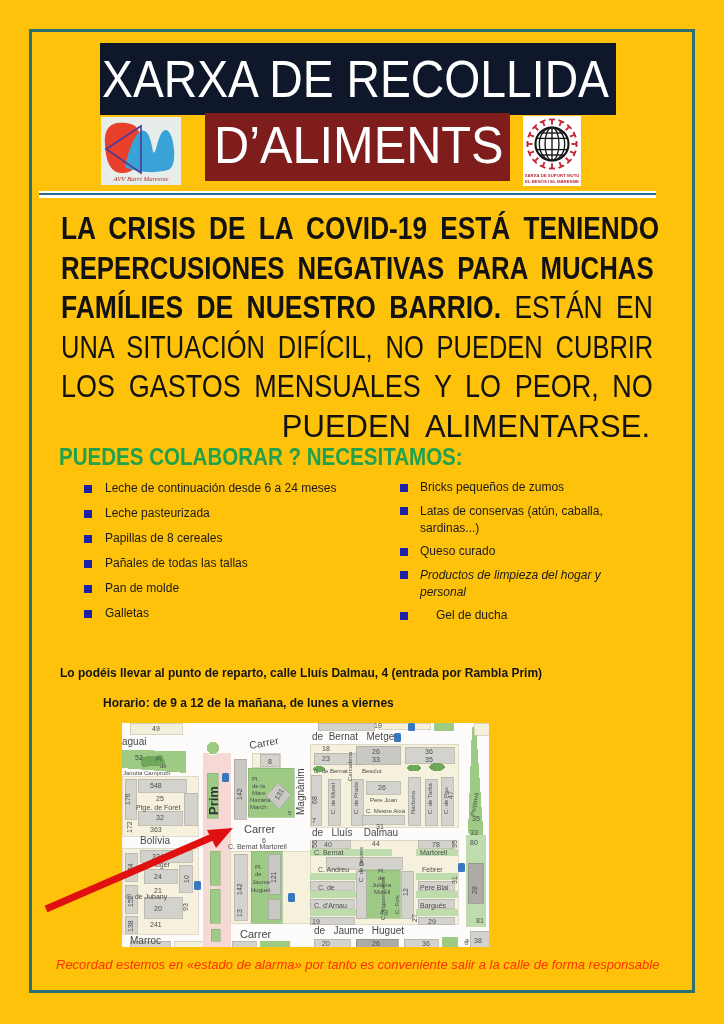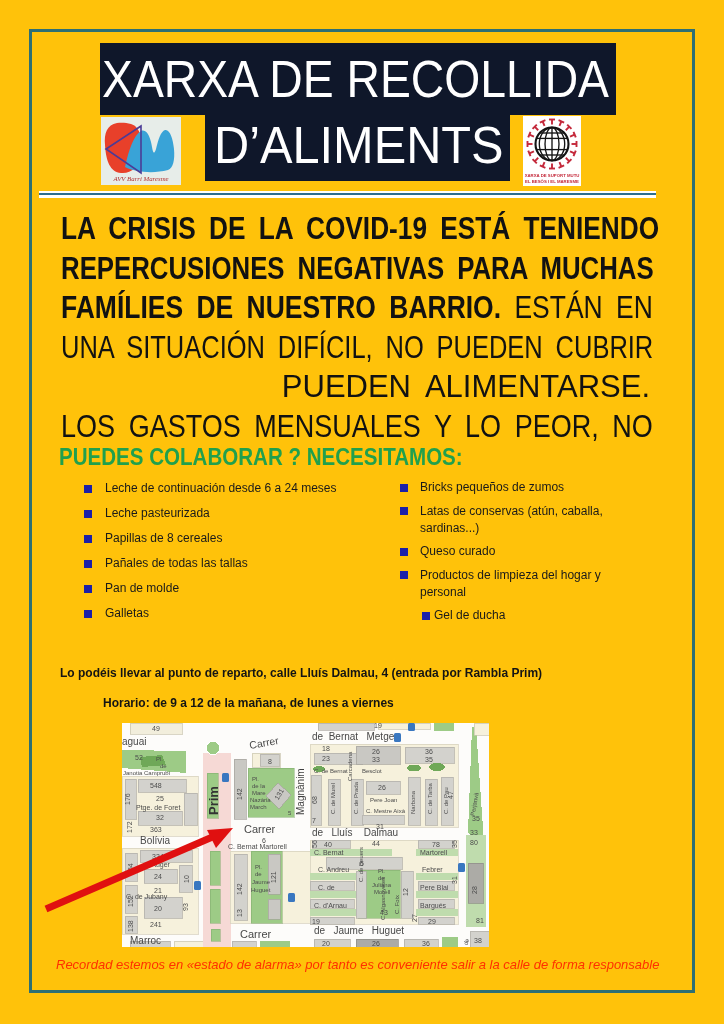--- a/index.html
+++ b/index.html
@@ -12,21 +12,21 @@
   .rcol .li{margin-bottom:6.5px;}
   .sq{position:absolute;left:0;top:4.5px;width:8px;height:8px;background:#1C20A8;}
 </style>
 </head>
 <body>
 
 <div class="abs" style="left:29px;top:29px;width:666px;height:964px;border:3px solid #2E6F74;box-sizing:border-box;"></div>
 
 <div class="abs" style="left:100px;top:43px;width:516px;height:72px;background:#0f172a;color:#fff;font-size:51px;line-height:73px;white-space:nowrap;"><span style="display:inline-block;transform:scaleX(0.908);transform-origin:left center;margin-left:2px;">XARXA DE RECOLLIDA</span></div>
 
-<div class="abs" style="left:205px;top:113px;width:305px;height:68px;background:#0f172a;color:#fff;font-size:51px;line-height:66px;white-space:nowrap;"><span style="display:inline-block;transform:scaleX(0.955);transform-origin:left center;margin-left:9px;">D’ALIMENTS</span></div>
+<div class="abs" style="left:205px;top:113px;width:305px;height:68px;background:#7f1d1d;color:#fff;font-size:51px;line-height:66px;white-space:nowrap;"><span style="display:inline-block;transform:scaleX(0.955);transform-origin:left center;margin-left:9px;">D’ALIMENTS</span></div>
 
 <svg class="abs" style="left:101px;top:117px;" width="80" height="68" viewBox="0 0 80 68">
   <rect x="0" y="0" width="80" height="68" fill="#E7EDE9"></rect>
 
   <path d="M16 6 C6 8 3 16 4 28 C5 44 9 55 20 56 C30 57 38 50 40 38 C42 24 40 10 30 7 C25 5.5 20 5.5 16 6 Z" fill="#E8402A"></path>
 
   <path d="M24 50 C28 32 33 18 40 14 C46 11 50 22 51 30 C52 36 53 38 55 32 C57 23 60 14 64 13 C69 12 72 22 73 32 C74 43 72 51 67 53 C52 57 34 55 24 50 Z" fill="#39A3D7"></path>
 
   <path d="M40 9 L5 32 L40 56 Z" fill="none" stroke="#4B3B96" stroke-width="1.6"></path>
 
@@ -75,41 +75,41 @@
 </svg>
 
 <div class="abs" style="left:39px;top:191px;width:617px;height:7px;background:#fff;"></div>
 <div class="abs" style="left:39px;top:192.5px;width:617px;height:2px;background:#2E6E8E;"></div>
 
 <div class="abs" style="left:61px;top:209px;width:589px;font-size:31px;line-height:39.6px;color:#121212;white-space:nowrap;word-spacing:7px;text-align:right;">
   <div class="b"><span class="ln" style="transform:scaleX(0.847);">LA CRISIS DE LA COVID-19 ESTÁ TENIENDO</span></div>
   <div class="b"><span class="ln" style="transform:scaleX(0.832);">REPERCUSIONES NEGATIVAS PARA MUCHAS</span></div>
   <div><span class="ln" style="transform:scaleX(0.854);"><span class="b">FAMÍLIES DE NUESTRO BARRIO.</span> ESTÁN EN</span></div>
   <div><span class="ln" style="transform:scaleX(0.822);">UNA SITUACIÓN DIFÍCIL, NO PUEDEN CUBRIR</span></div>
+  <div><span class="ln" style="transform:scaleX(0.871);">LOS GASTOS MENSUALES Y LO PEOR, NO</span></div>
   <div><span class="ln">PUEDEN ALIMENTARSE.</span></div>
-  <div><span class="ln" style="transform:scaleX(0.871);">LOS GASTOS MENSUALES Y LO PEOR, NO</span></div>
 </div>
 
 <div class="abs b" style="left:59px;top:443px;font-size:24px;color:#21A04D;white-space:nowrap;"><span class="ln" style="transform:scaleX(0.856);">PUEDES COLABORAR ? NECESITAMOS:</span></div>
 
 <div class="abs" style="left:84px;top:480px;width:264px;font-size:12px;line-height:17px;color:#1A1A1A;">
   <div class="li"><span class="sq"></span>Leche de continuación desde 6 a 24 meses</div>
   <div class="li"><span class="sq"></span>Leche pasteurizada</div>
   <div class="li"><span class="sq"></span>Papillas de 8 cereales</div>
   <div class="li"><span class="sq"></span>Pañales de todas las tallas</div>
   <div class="li"><span class="sq"></span>Pan de molde</div>
   <div class="li"><span class="sq"></span>Galletas</div>
 </div>
 
 <div class="abs rcol" style="left:400px;top:479px;width:210px;font-size:12px;line-height:17px;color:#1A1A1A;">
   <div class="li" style="padding-left:20px;"><span class="sq"></span>Bricks pequeños de zumos</div>
   <div class="li" style="padding-left:20px;"><span class="sq"></span>Latas de conservas (atún, caballa, sardinas...)</div>
   <div class="li" style="padding-left:20px;"><span class="sq"></span>Queso curado</div>
-  <div class="li" style="padding-left:20px;"><span class="sq"></span>Productos de limpieza del hogar y personal</div>
-  <div class="li" style="padding-left:12px;margin-left:22px;"><span class="sq"></span>Gel de ducha</div>
+  <div class="li" style="padding-left:20px;font-style:italic;"><span class="sq"></span>Productos de limpieza del hogar y personal</div>
+  <div class="li" style="padding-left:36px;"><span class="sq"></span>Gel de ducha</div>
 </div>
 
 <div class="abs b" style="left:60px;top:666px;font-size:12px;color:#141414;">Lo podéis llevar al punto de reparto, calle Lluís Dalmau, 4 (entrada por Rambla Prim)</div>
 
 <div class="abs b" style="left:103px;top:696px;font-size:12px;color:#141414;">Horario: de 9 a 12 de la mañana, de lunes a viernes</div>
 
 <svg class="abs" style="left:122px;top:723px;" width="367" height="224" viewBox="0 0 367 224" font-family="Liberation Sans,sans-serif">
   <rect x="0" y="0" width="367" height="224" fill="#FDFCFA"></rect>
   <g shape-rendering="crispEdges">
 

